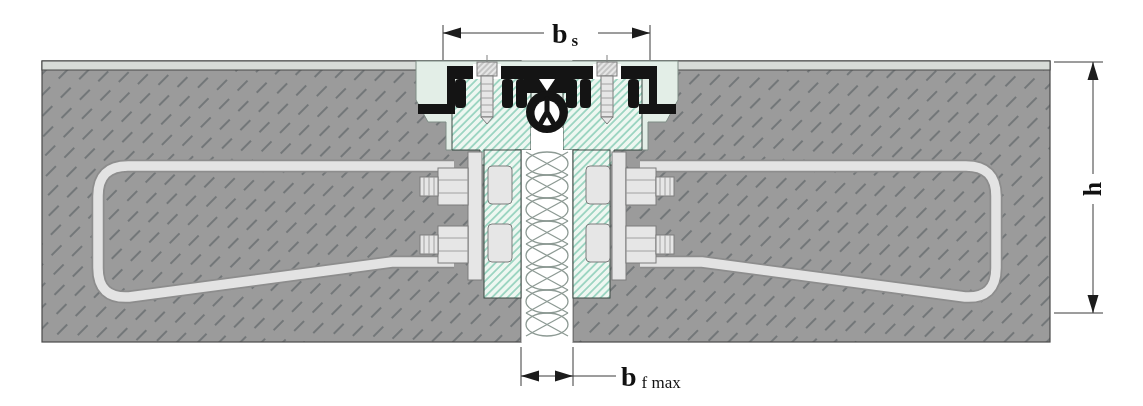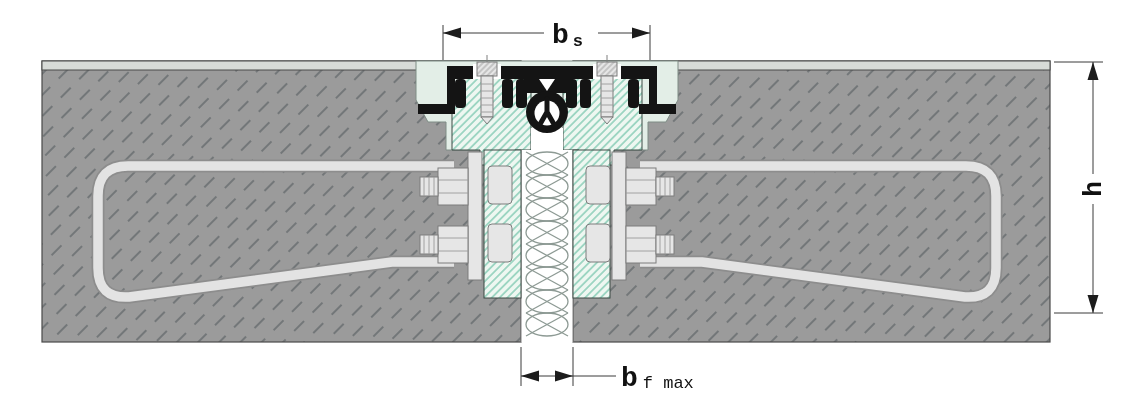--- a/index.html
+++ b/index.html
@@ -3,21 +3,21 @@
 <meta charset="utf-8">
 <style>
   :root{
     --c-background:#ffffff; --c-concrete:#9b9b9b; --c-concrete-hatch:#5d6367;
     --c-surface-band:#d8dbd8; --c-outline:#4a4a4a; --c-mint:#e3eee7;
     --c-teal-bg:#eef7f1; --c-teal-line:#58b99b; --c-metal:#e6e6e6;
     --c-metal-outline:#7d7d7d; --c-anchor-fill:#e3e3e3; --c-anchor-outline:#8d8d8d;
     --c-rubber:#141414; --c-dim:#3a3a3a; --c-seal-line:#8d9a94;
   }
   html,body{margin:0;padding:0;background:var(--c-background);}
-  .stage{width:1143px;height:406px;background:var(--c-background);font-family:Liberation Mono, monospace;}
+  .stage{width:1143px;height:406px;background:var(--c-background);font-family:Liberation Serif, serif;}
   svg text{fill:#111;}
   .t-main{font-size:28px;font-weight:700;}
   .t-sub{font-size:17px;font-weight:700;}
   .t-sub-light{font-size:17px;font-weight:400;}
   .t-h{font-size:26px;font-weight:700;}
   .concrete{fill:url(#concHatch);stroke:var(--c-outline);stroke-width:1.2;}
   .band{fill:var(--c-surface-band);stroke:var(--c-outline);stroke-width:1;}
   .mint{fill:var(--c-mint);stroke:#7e8c85;stroke-width:1;}
   .teal{fill:url(#tealHatch);stroke:#3d4a45;stroke-width:1;}
   .metal{fill:var(--c-metal);stroke:var(--c-metal-outline);stroke-width:1;}

